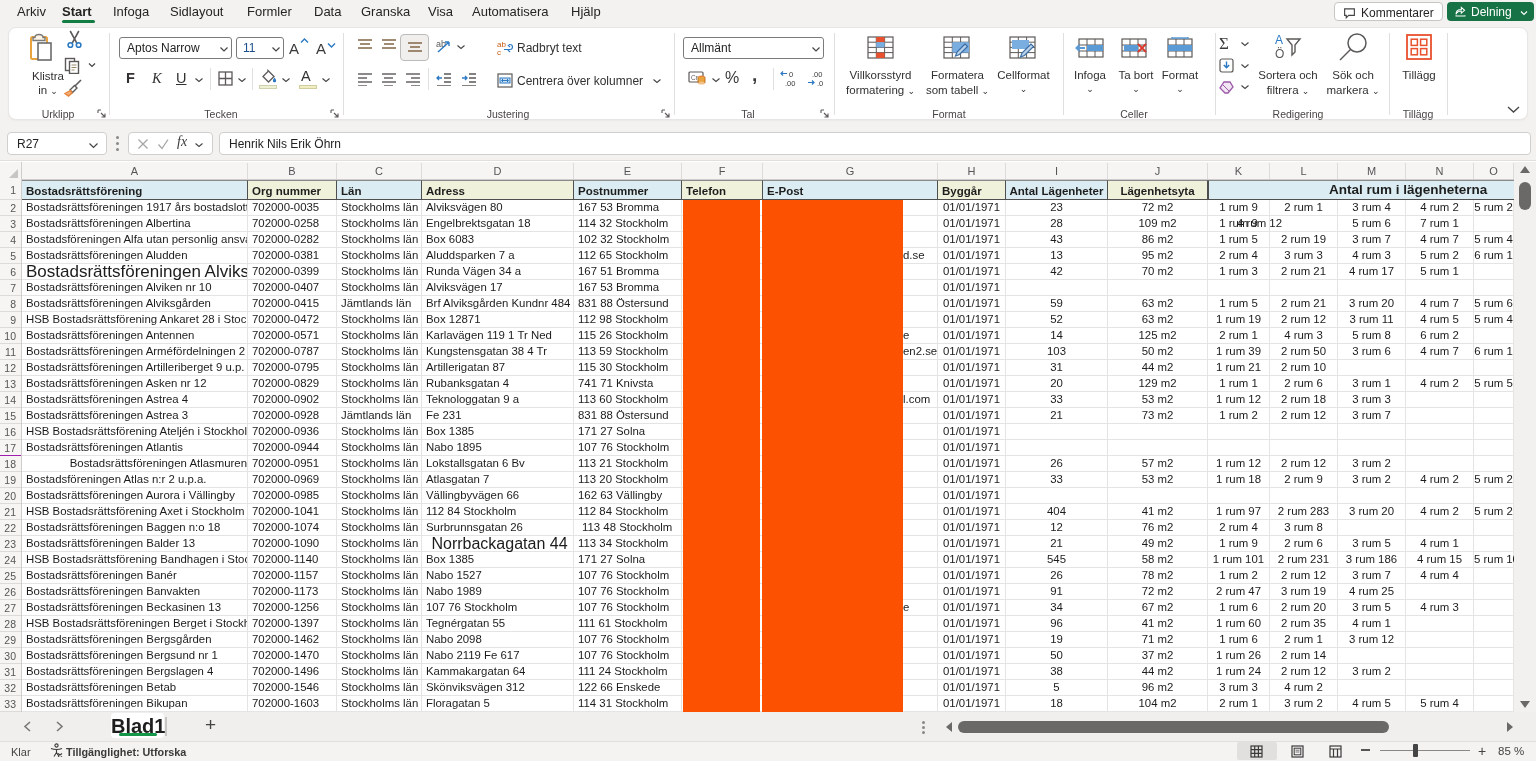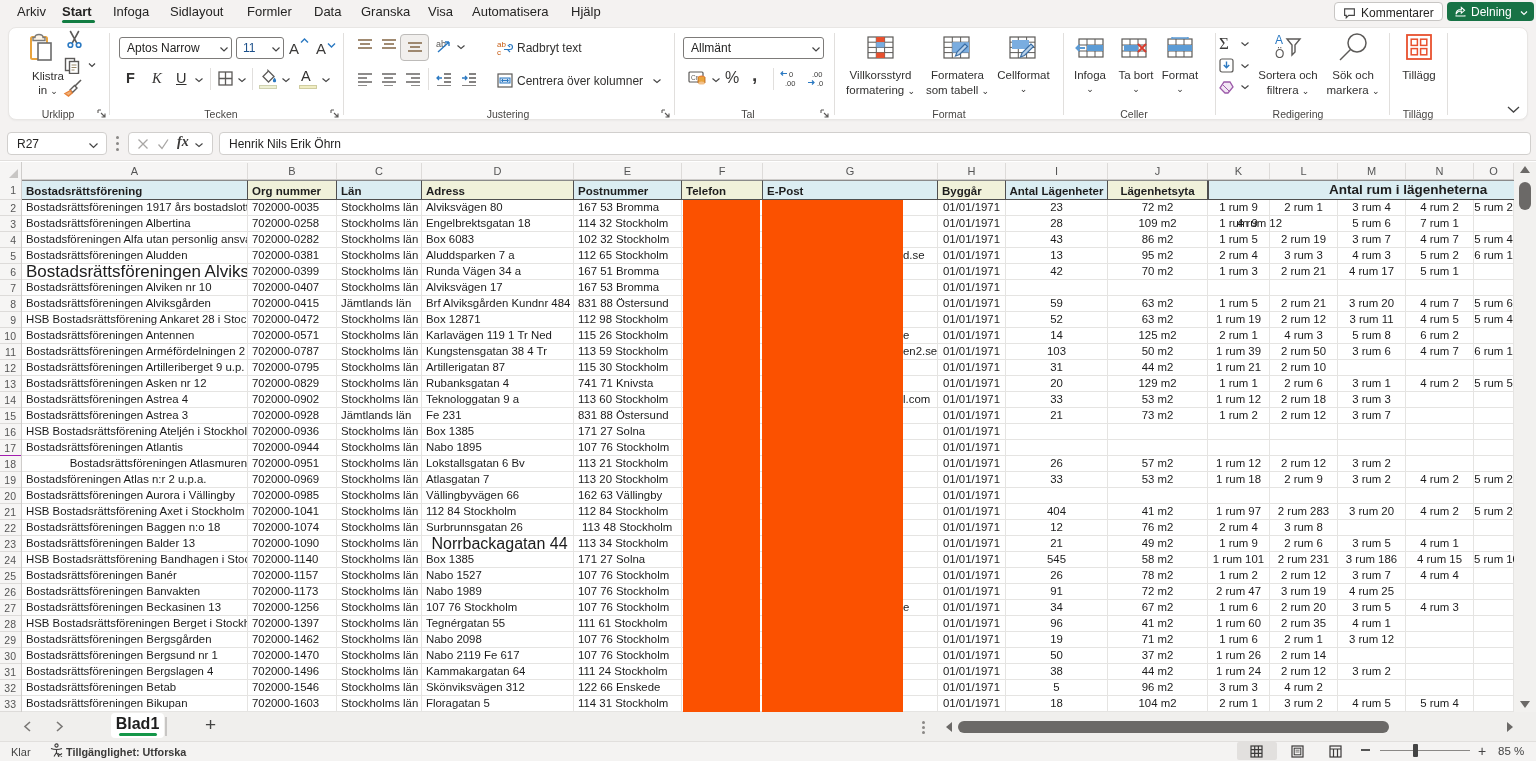--- a/index.html
+++ b/index.html
@@ -332,21 +332,21 @@
 <div class="ab" style="left:116px;top:136px;width:3px;height:3px;background:#8a8886;border-radius:50%"></div>
 <div class="ab" style="left:116px;top:142px;width:3px;height:3px;background:#8a8886;border-radius:50%"></div>
 <div class="ab" style="left:116px;top:148px;width:3px;height:3px;background:#8a8886;border-radius:50%"></div>
 <div class="ab" style="left:128px;top:132px;width:85px;height:23px;background:#fff;border:1px solid #d1cfcd;border-radius:4px">
 <svg class="ab" style="left:8px;top:5px" width="12" height="12" viewBox="0 0 12 12">
       <path d="M1.5 1.5l9 9M10.5 1.5l-9 9" stroke="#a8a6a4" stroke-width="1.3"></path>
     </svg>
 <svg class="ab" style="left:28px;top:5px" width="13" height="12" viewBox="0 0 13 12">
       <path d="M1.5 6.5l3.5 4 6-9" fill="none" stroke="#a8a6a4" stroke-width="1.3"></path>
     </svg>
-<div class="ab" style="left:48px;top:1px;font-size:14px;font-style:italic;font-family:'Liberation Serif',serif;color:#3b3a39;font-weight:700">fx</div>
+<div class="ab" style="left:48px;top:1px;font-size:14px;font-style:italic;font-family:'Liberation Serif',serif;color:#3b3a39;font-weight:400">fx</div>
 <svg class="ab" style="left:65px;top:9px" width="10" height="8" viewBox="0 0 10 8">
       <path d="M1.5 1.5l3.5 3l3.5-3" fill="none" stroke="#444" stroke-width="1.1"></path>
     </svg>
   </div>
 <div class="ab" style="left:219px;top:132px;width:1312px;height:23px;background:#fff;border:1px solid #d1cfcd;border-radius:4px">
 <div class="ab nw" style="left:9px;top:4px;font-size:12px;color:#252423">Henrik Nils Erik Öhrn</div>
   </div>
 <div class="ab" style="left:0;top:161px;width:1536px;height:551px;background:#fff"></div>
 <div class="ab" style="left:0;top:162px;width:1514px;height:18px;background:#f6f5f4;border-bottom:1px solid #cfcdcb"></div>
 <div class="ab" style="left:0;top:162px;width:22px;height:18px;background:#f6f5f4;border-right:1px solid #cfcdcb"></div>
@@ -833,21 +833,21 @@
     <path d="M6 9L1 2h10z" fill="#6b6967"></path>
   </svg>
 <div class="ab" style="left:0;top:712px;width:1536px;height:29px;background:#f0efed"></div>
 <svg class="ab" style="left:22px;top:720px" width="11" height="13" viewBox="0 0 11 13">
     <path d="M8 2L3 6.5L8 11" fill="none" stroke="#7a7876" stroke-width="1.6"></path>
   </svg>
 <svg class="ab" style="left:54px;top:720px" width="11" height="13" viewBox="0 0 11 13">
     <path d="M3 2l5 4.5L3 11" fill="none" stroke="#7a7876" stroke-width="1.6"></path>
   </svg>
 <div class="ab" style="left:111px;top:713px;width:53px;height:25px;background:#fff;border-radius:4px"></div>
-<div class="ab" style="left:111px;top:715px;width:53px;text-align:center;font-size:16px;font-weight:700;color:#1e1e1e">Blad1</div>
+<div class="ab" style="left:111px;top:715px;width:53px;text-align:center;font-size:20px;font-weight:700;color:#1e1e1e">Blad1</div>
 <div class="ab" style="left:119px;top:733px;width:38px;height:3px;background:#149648;border-radius:2px"></div>
 <div class="ab" style="left:165px;top:717px;width:1.5px;height:19px;background:#c8c6c4"></div>
 <div class="ab" style="left:205px;top:714px;font-size:19px;color:#444;font-weight:400">+</div>
 <div class="ab" style="left:922px;top:721px;width:3px;height:3px;background:#8a8886;border-radius:50%"></div>
 <div class="ab" style="left:922px;top:726px;width:3px;height:3px;background:#8a8886;border-radius:50%"></div>
 <div class="ab" style="left:922px;top:731px;width:3px;height:3px;background:#8a8886;border-radius:50%"></div>
 <svg class="ab" style="left:944px;top:721px" width="10" height="12" viewBox="0 0 10 12">
     <path d="M8 1L2 6l6 5z" fill="#6b6967"></path>
   </svg>
 <div class="ab" style="left:958px;top:721px;width:431px;height:12px;background:#6b6967;border-radius:6px"></div>

